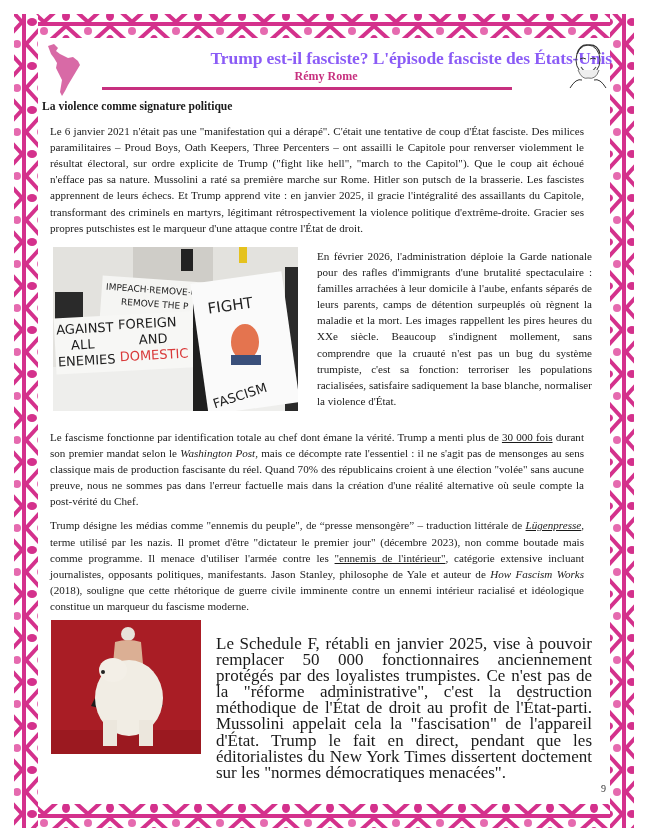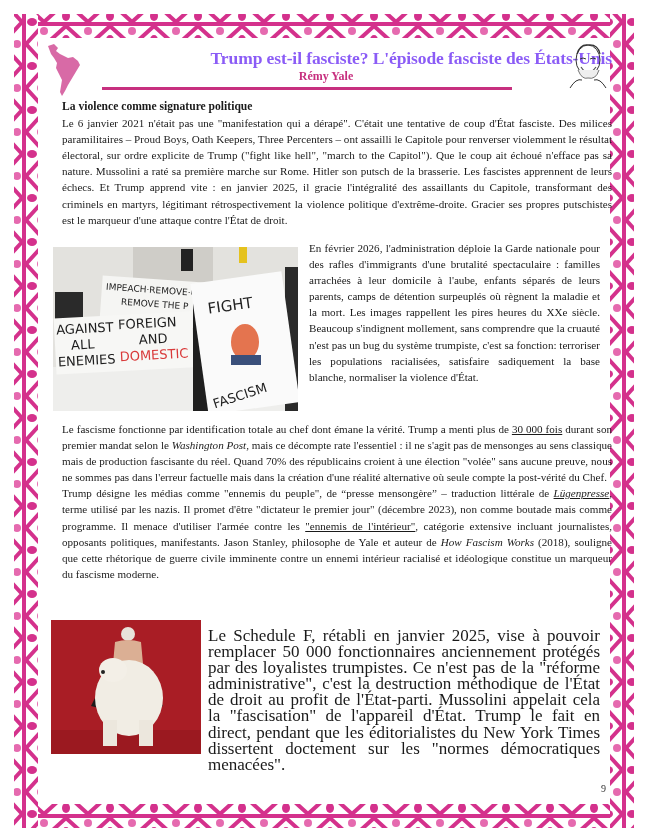--- a/index.html
+++ b/index.html
@@ -7,23 +7,23 @@
          font-family: "Liberation Serif", "DejaVu Serif", serif; color: #1a1a1a; }
   .border-zig { position: absolute; }
   .header { position: absolute; left: 40px; top: 38px; width: 572px; height: 58px; }
   .map-icon { position: absolute; left: 6px; top: 4px; width: 40px; height: 56px; }
   .portrait-icon { position: absolute; right: 2px; top: 2px; width: 44px; height: 50px; }
   .title { position: absolute; left: 0; right: 0; top: 10px; text-align: right; font-weight: bold;
            font-size: 17.5px; letter-spacing: -0.1px; color: #8b5cf6; }
   .author { position: absolute; left: 0; right: 0; top: 31px; text-align: center; font-weight: bold;
             font-size: 12px; color: #c7307f; }
   .rule { position: absolute; left: 62px; right: 100px; top: 49px; height: 3px; background: #c7307f; }
-  .content { position: absolute; left: 62px; width: 550px; font-size: 11.1px; line-height: 16.1px; text-align: justify; font-family: Liberation Serif, serif; }
+  .content { position: absolute; left: 42px; width: 550px; font-size: 11.1px; line-height: 16.1px; text-align: justify; font-family: Liberation Serif, serif; }
   .h { font-weight: bold; font-size: 11.6px; text-align: left; }
-  p { margin: 0; }
+  p { margin: 8px; }
   .u { text-decoration: underline; }
   .photo1 { position: absolute; left: 53px; top: 247px; width: 245px; height: 164px; overflow: hidden; background: #d8d8d6; }
   .photo2 { position: absolute; left: 51px; top: 620px; width: 150px; height: 134px; overflow: hidden; background: #a91c24; }
   .side1 { position: absolute; left: 309px; top: 240px; width: 291px; font-size: 11.1px; line-height: 16.1px; text-align: justify; }
   .side2 { position: absolute; left: 208px; top: 628px; width: 392px; font-size: 17px; line-height: 16.1px; text-align: justify; }
   .pagenum { position: absolute; left: 601px; top: 783px; font-size: 10px; color: #333; }
   .last-line { text-align-last: left; }
 </style>
 </head>
 <body>
@@ -54,21 +54,21 @@
   <rect x="14" y="804" width="620" height="24" fill="url(#zigH)"></rect>
   <rect x="14" y="14" width="24" height="814" fill="url(#zigV)"></rect>
   <rect x="610" y="14" width="24" height="814" fill="url(#zigV)"></rect>
 </svg>
 
 <div class="header">
   <svg class="map-icon" viewBox="0 0 40 56">
     <path d="M2 4 L8 2 L12 6 L10 9 L14 12 L18 14 L22 16 L27 15 L32 19 L34 23 L31 28 L28 33 L25 38 L22 43 L19 49 L16 54 L14 50 L15 44 L16 38 L13 32 L10 26 L11 21 L8 16 L5 12 Z" fill="#d86aa6"></path>
   </svg>
   <div class="title">Trump est-il fasciste? L'épisode fasciste des États-Unis</div>
-  <div class="author">Rémy Yale</div>
+  <div class="author">Rémy Rome</div>
   <div class="rule"></div>
   <svg class="portrait-icon" viewBox="0 0 44 50">
     <ellipse cx="22" cy="20" rx="12" ry="15" fill="none" stroke="#333" stroke-width="1"></ellipse>
     <path d="M11 14 Q14 4 22 5 Q32 4 34 14" fill="none" stroke="#333" stroke-width="1.2"></path>
     <path d="M14 19 q3 -2 6 0 M24 19 q3 -2 6 0" fill="none" stroke="#333" stroke-width="1"></path>
     <path d="M15 27 Q22 38 30 27" fill="none" stroke="#555" stroke-width="1.2"></path>
     <path d="M12 30 Q16 40 22 38 Q30 40 33 30" fill="#eee" stroke="#555" stroke-width="0.8"></path>
     <path d="M4 48 Q10 38 16 40 M40 48 Q34 38 28 40" fill="none" stroke="#333" stroke-width="1"></path>
   </svg>
 </div>

